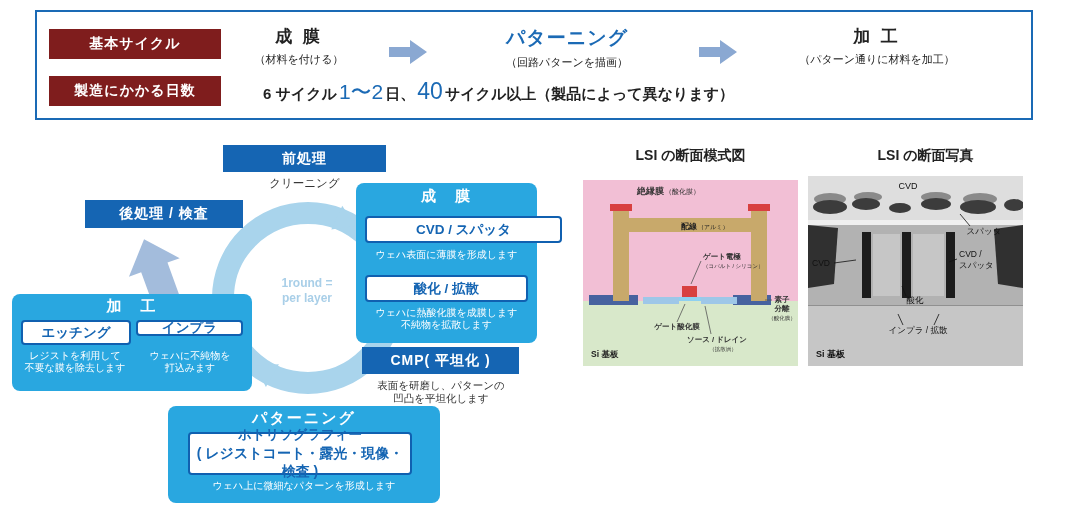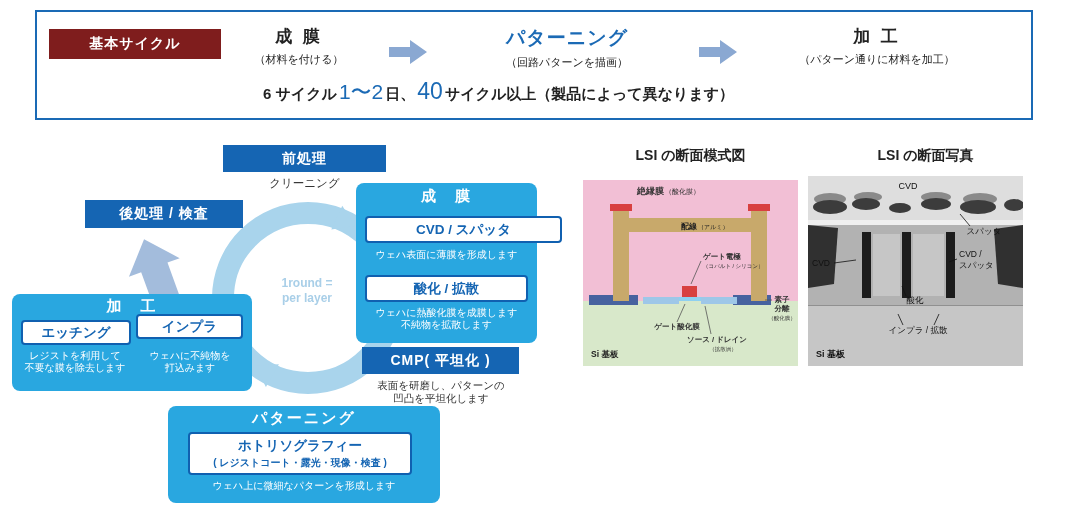--- a/index.html
+++ b/index.html
@@ -29,21 +29,21 @@
             white-space:pre-line; z-index:1; }
   .darkbox { position:absolute; background:#1565b3; color:#fff; font-weight:bold; font-size:14px;
             display:flex; align-items:center; justify-content:center; z-index:2; letter-spacing:1px; }
   .smallnote { position:absolute; color:#333; font-size:11.5px; text-align:center; z-index:2; }
   .panel { position:absolute; background:#29a7e0; border-radius:8px; z-index:2; }
   .panel-header { text-align:center; color:#fff; font-weight:bold; font-size:15px;
             letter-spacing:2px; padding-top:4px; }
   .whitebox { position:absolute; background:#fff; border:2px solid #1060b0; border-radius:4px;
             color:#1565b3; font-weight:bold; display:flex; flex-direction:column; align-items:center;
             justify-content:center; font-size:13.5px; text-align:center; }
-  .wb-sub { font-size:10px; font-weight:bold; margin-top:1px; }
+  .wb-sub { font-size:14px; font-weight:bold; margin-top:1px; }
   .cap { position:absolute; text-align:center; color:#fff; font-size:10px; line-height:12px;
             white-space:pre-line; }
   .cap-dark { position:absolute; text-align:center; color:#333; font-size:10.5px; line-height:13px;
             white-space:pre-line; z-index:2; }
 
   
   .sec-title { position:absolute; font-size:14px; font-weight:bold; color:#222; width:215px;
             text-align:center; z-index:2; }
   .figure { position:absolute; z-index:2; }
 </style>
@@ -71,20 +71,21 @@
 
     <svg class="block-arrow" style="left:662px" width="38" height="24" viewBox="0 0 38 24">
       <polygon points="0,7 21,7 21,0 38,12 21,24 21,17 0,17" fill="#8aa8d2"></polygon>
     </svg>
 
     <div class="step" style="left:700px;width:280px">
       <div class="step-title">加 工</div>
       <div class="step-sub">（パターン通りに材料を加工）</div>
     </div>
 
+    <div class="banner-label" style="top:64px">製造にかかる日数</div>
     <div class="days-line">
       <span class="d-n">6 サイクル</span>
       <span class="d-b">1〜2</span>
       <span class="d-n">日、</span>
       <span class="d-b big">40</span>
       <span class="d-n">サイクル以上（製品によって異なります）</span>
     </div>
   </div>
 
   <svg class="cycle-svg" width="560" height="510" viewBox="0 0 560 510">
@@ -112,21 +113,21 @@
 不純物を拡散します</div>
   </div>
 
   <div class="darkbox" style="left:362px;top:347px;width:157px;height:27px">CMP( 平坦化 )</div>
   <div class="cap-dark" style="left:352px;top:379px;width:178px">表面を研磨し、パターンの
 凹凸を平坦化します</div>
 
   <div class="panel" style="left:12px;top:294px;width:240px;height:97px">
     <div class="panel-header" style="padding-top:3px">加　工</div>
     <div class="whitebox" style="left:9px;top:26px;width:110px;height:25px">エッチング</div>
-    <div class="whitebox" style="left:124px;top:20px;width:107px;height:25px">インプラ</div>
+    <div class="whitebox" style="left:124px;top:26px;width:107px;height:16px">インプラ</div>
     <div class="cap" style="left:2px;top:56px;width:122px">レジストを利用して
 不要な膜を除去します</div>
     <div class="cap" style="left:126px;top:56px;width:104px">ウェハに不純物を
 打込みます</div>
   </div>
 
   <div class="panel" style="left:168px;top:406px;width:272px;height:97px">
     <div class="panel-header" style="padding-top:3px">パターニング</div>
     <div class="whitebox" style="left:20px;top:26px;width:224px;height:43px">
       <div>ホトリソグラフィー</div>

